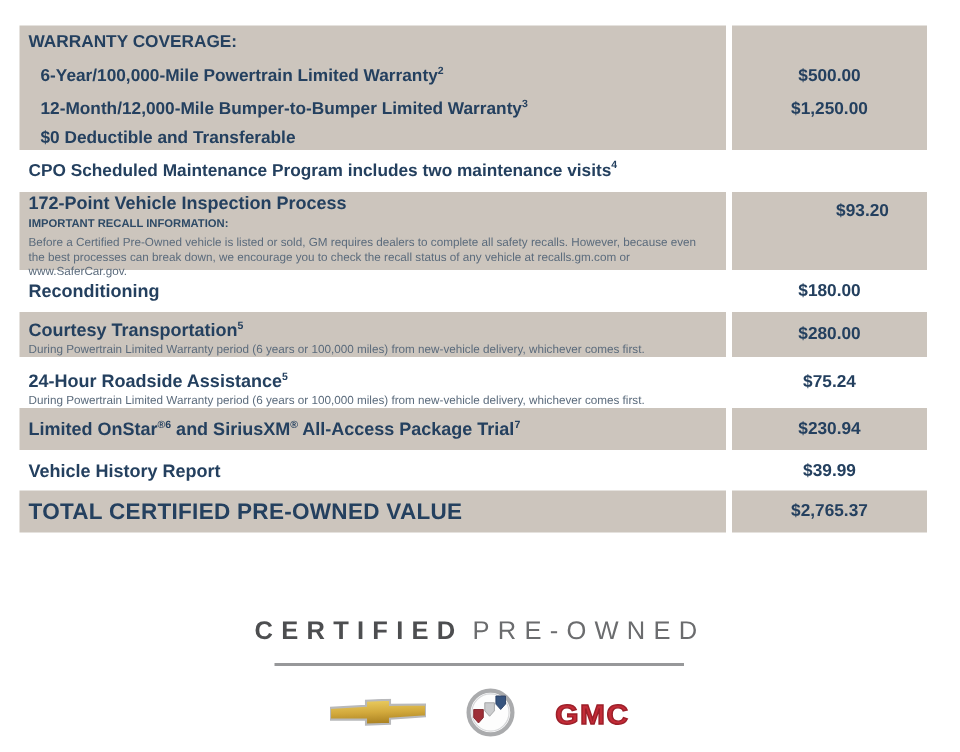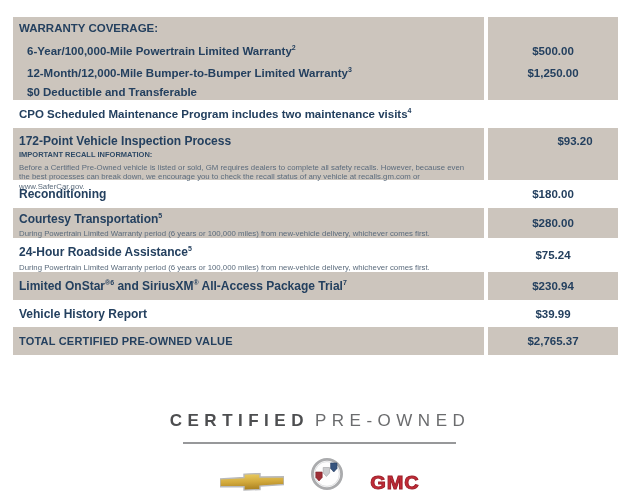--- a/index.html
+++ b/index.html
@@ -20,39 +20,39 @@
     width:130px; display:flex; align-items:center; justify-content:center;
     font-weight:bold; font-size:11.5px; color:#24405f;
   }
   .hd { font-weight:bold; font-size:11.5px; color:#24405f; line-height:13px; }
   .hd-lg { font-weight:bold; font-size:12px; color:#24405f; line-height:14px; }
   sup { font-size:7px; vertical-align:super; line-height:0; }
   .indent { padding-left:14px; }
   .h23{height:23px;} .h22{height:22px;} .h16{height:16px;}
   .h28{height:28px;} .h27{height:27px;} .h52{height:52px;}
   .h30{height:30px;} .h34{height:34px;}
-  .top-align { justify-content:space-between; padding-top:6px; }
+  .top-align { justify-content:center; padding-top:6px; }
   .pcell.top { align-items:flex-start; padding-top:7px;padding-left:44px; }
   .note-title { font-weight:bold; font-size:7.5px; color:#2e4a66; margin-top:2px; line-height:9px; }
   .note-body { font-size:7.8px; color:#5b6b7c; line-height:9.4px; margin-top:4px; }
   .subtitle { font-size:7.8px; color:#5b6b7c; line-height:9px; margin-top:1px; white-space:nowrap; }
-  .total-label { font-weight:bold; font-size:11px; color:#24405f; letter-spacing:0.2px; }
+  .total-label { font-weight:bold; font-size:15px; color:#24405f; letter-spacing:0.2px; }
 
   .footer-title {
     position:absolute; top:411px; left:0; width:640px; text-align:center;
     font-size:17px; letter-spacing:5.5px; white-space:nowrap;
   }
   .footer-title .cert { font-weight:bold; color:#4d4e50; }
   .footer-title .preo { font-weight:normal; color:#6b6c6e; margin-left:6px; }
   .footer-rule {
     position:absolute; top:442px; left:183px; width:273px; height:2px; background:#97989a;
   }
   .logos {
     position:absolute; top:459px; left:0; width:640px; height:36px;
-    display:flex; align-items:flex-end; justify-content:center; gap:26px;
+    display:flex; align-items:center; justify-content:center; gap:26px;
   }
   .gmc-text {
     font-weight:bold; font-size:20px; color:#c32b37; letter-spacing:1px;
     -webkit-text-stroke:1px #9c1f29; transform:scaleY(0.92);
     font-family:"Liberation Sans", sans-serif;
   }
 </style>
 </head>
 <body>
 

